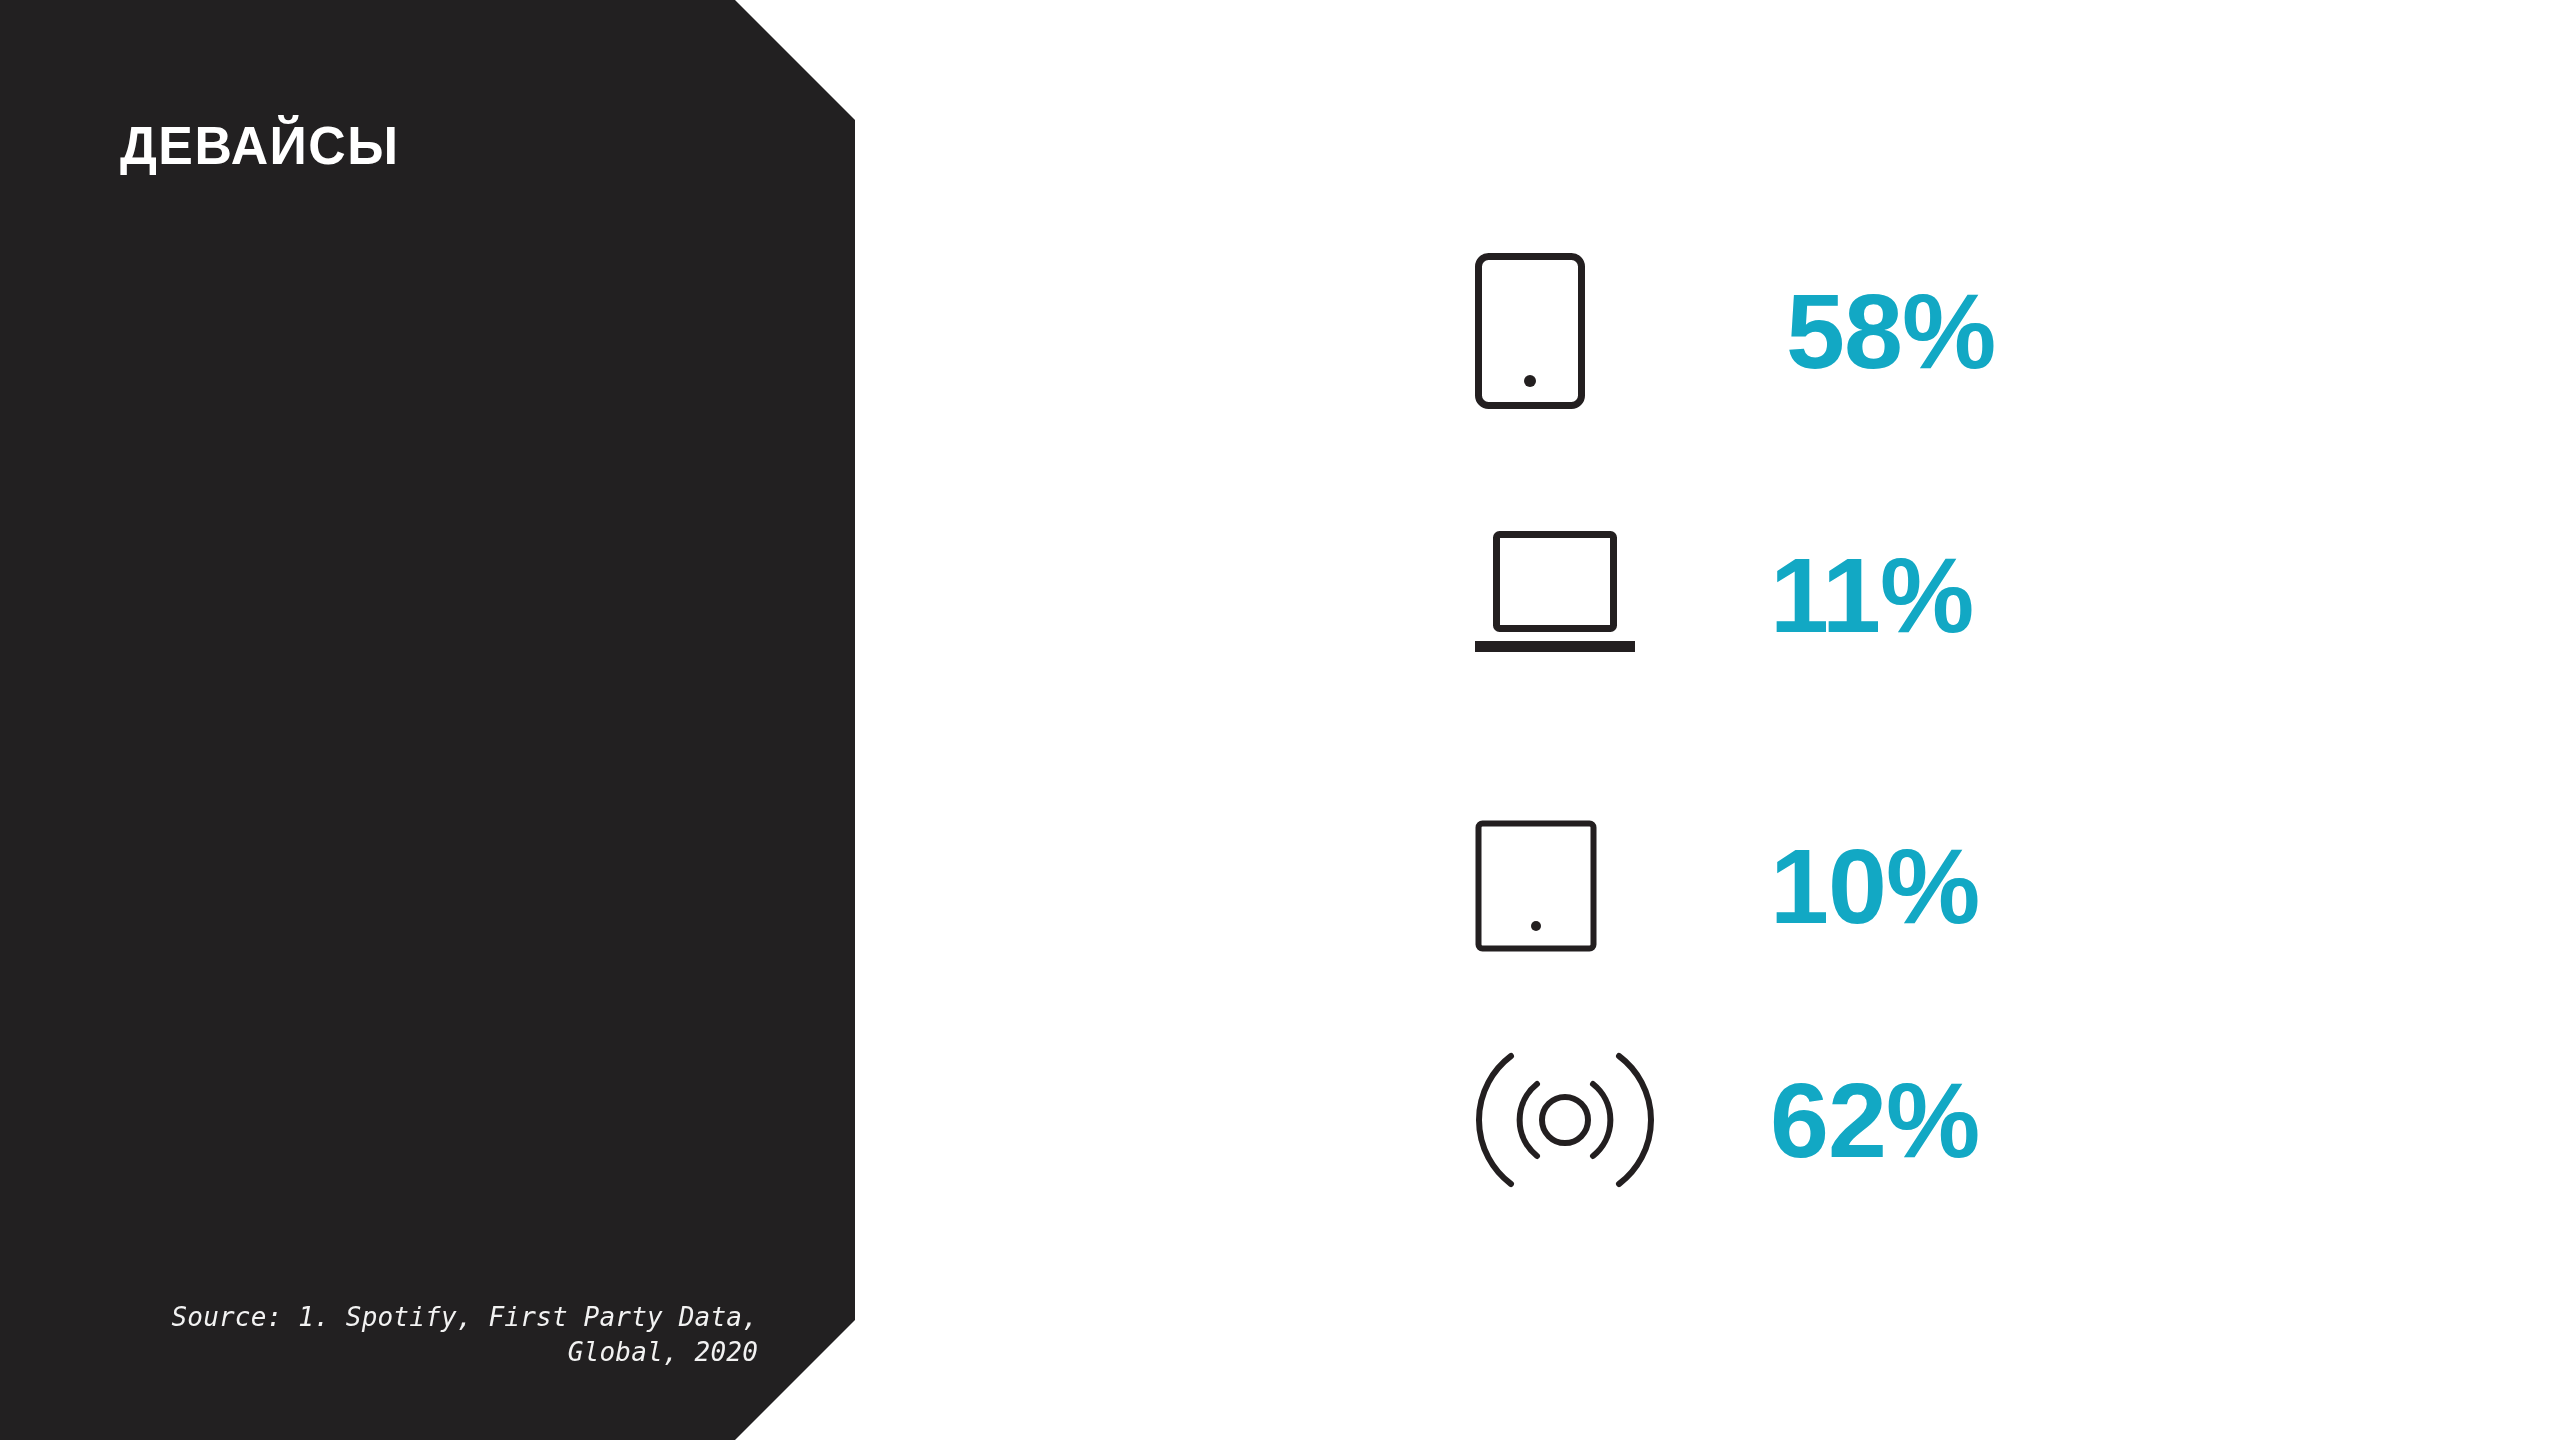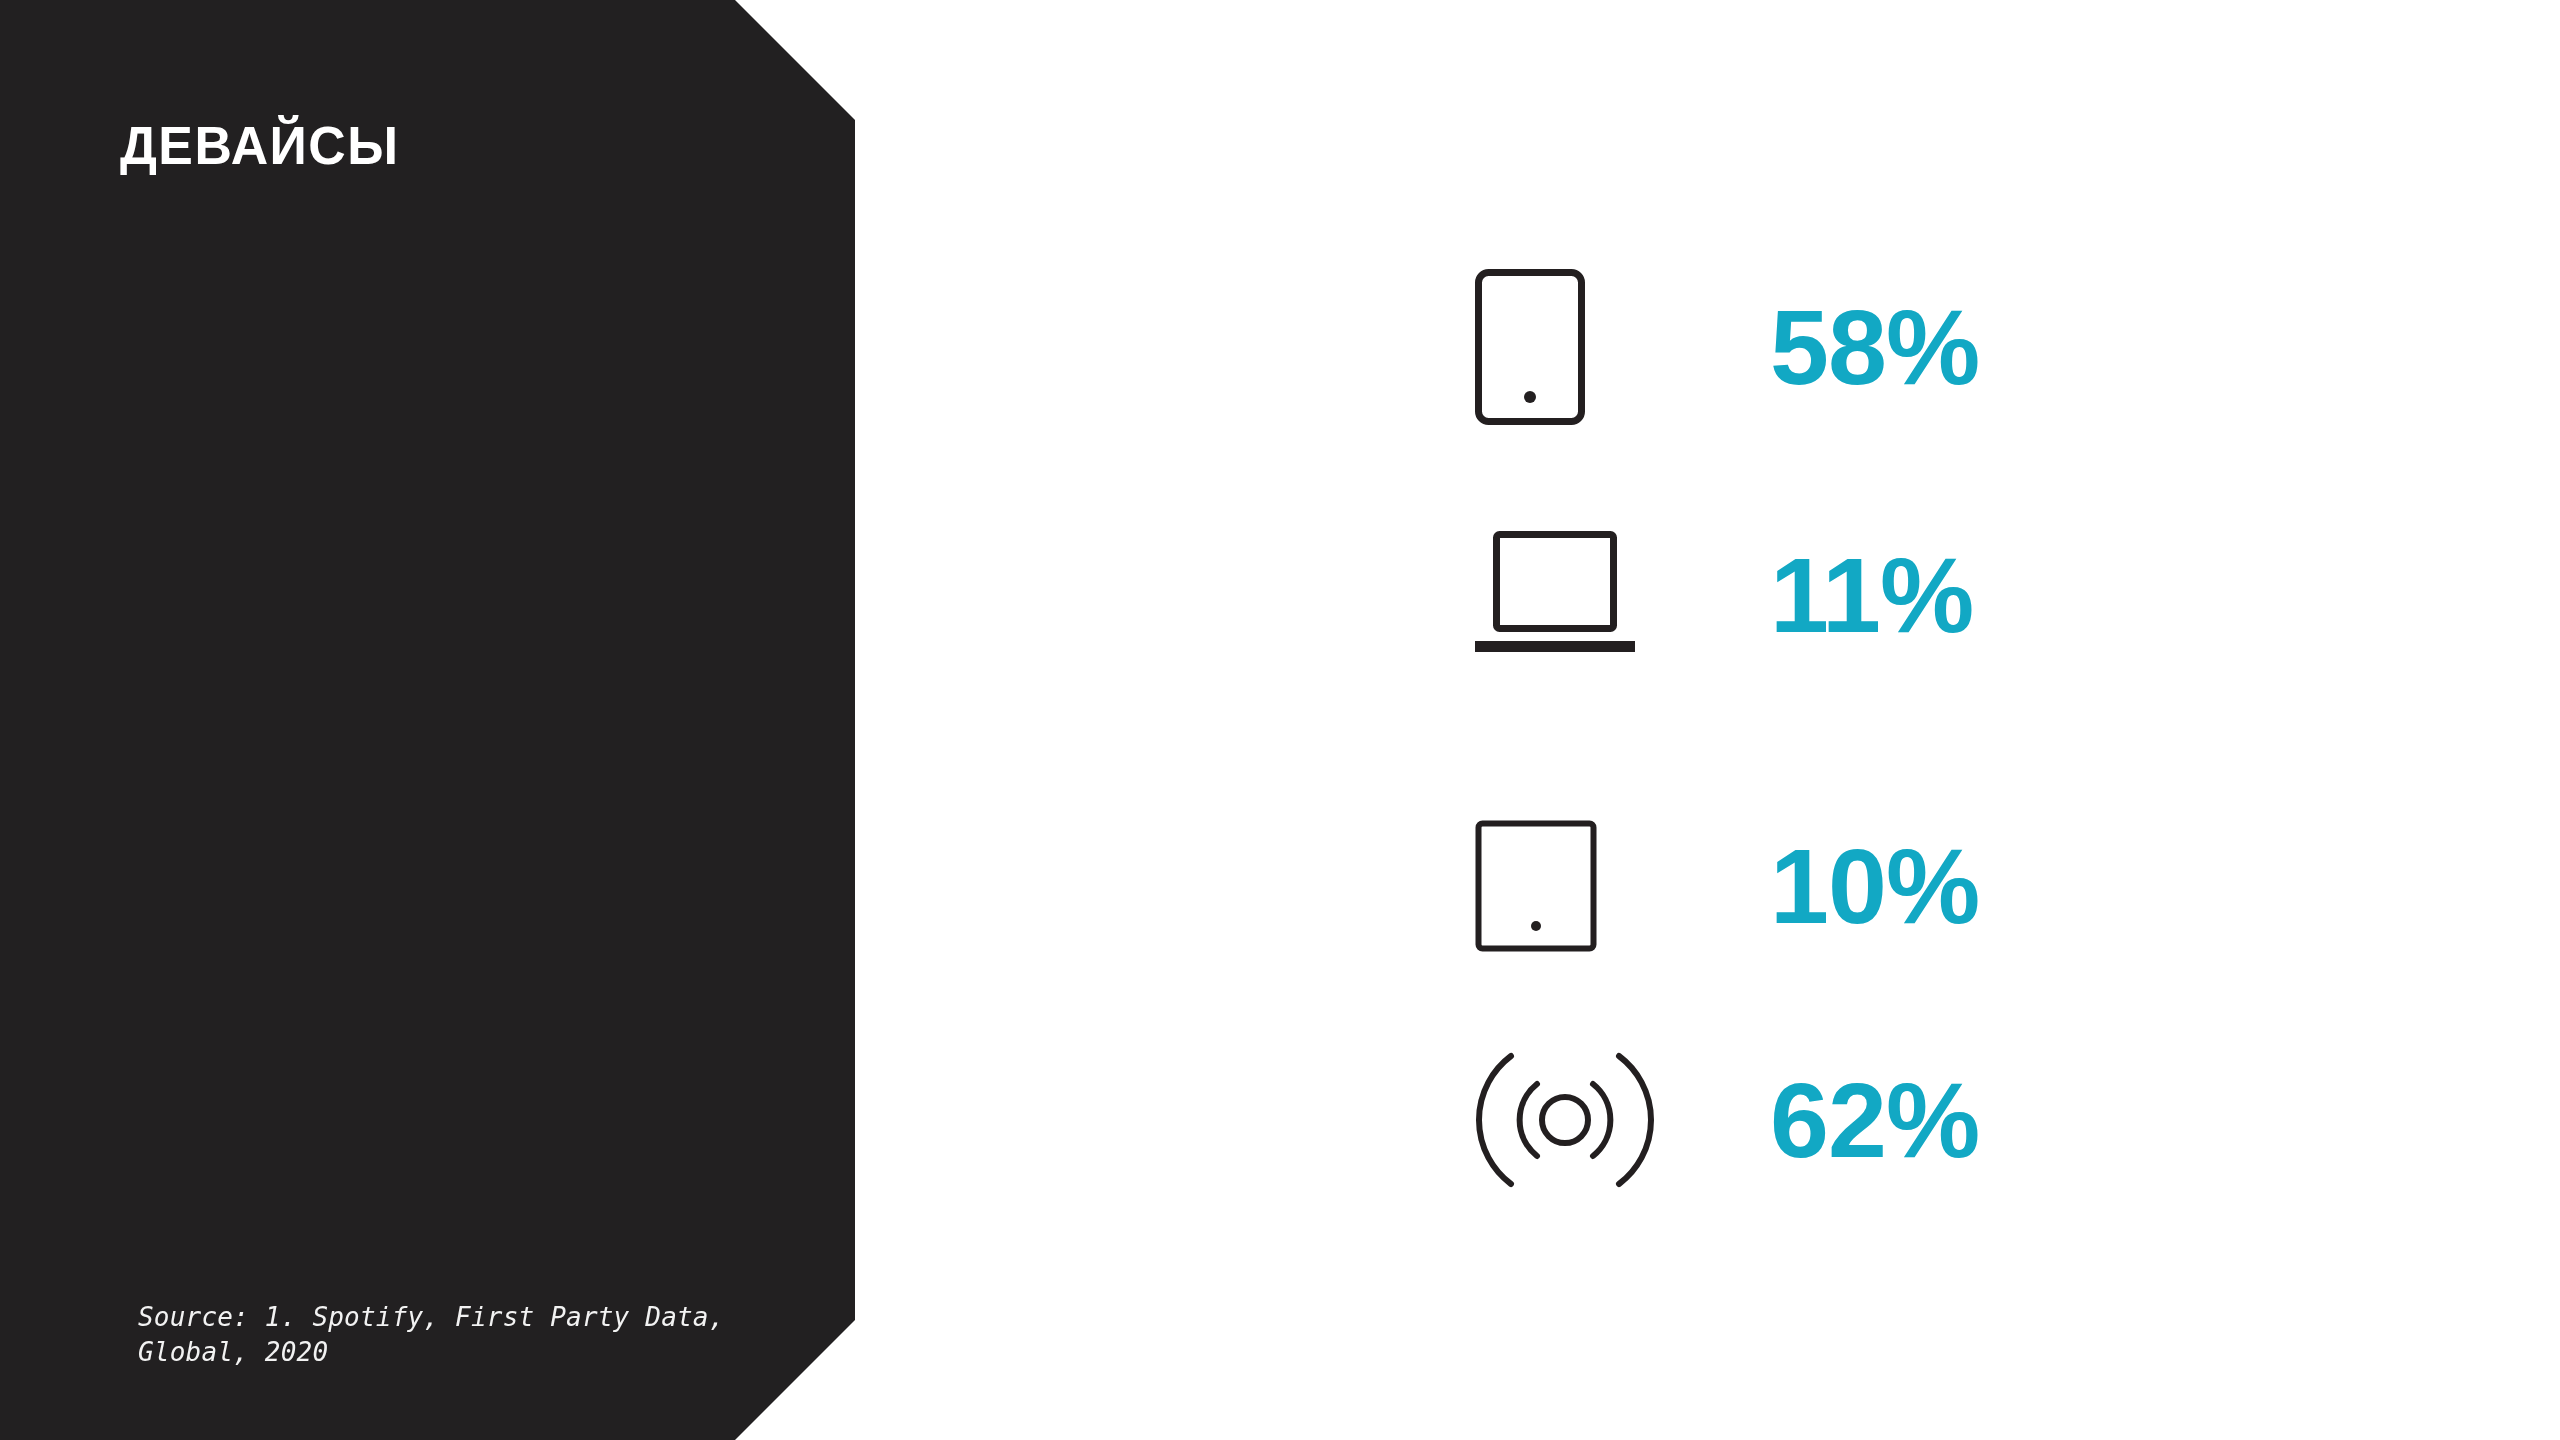--- a/index.html
+++ b/index.html
@@ -7,20 +7,21 @@
     padding: 0;
     background: #ffffff;
   }
   #slide {
     position: relative;
     width: 2560px;
     height: 1440px;
     background: #ffffff;
     overflow: hidden;
     font-family: "Liberation Sans", sans-serif;
+    text-align: right;
   }
 
   
   #dark-panel {
     position: absolute;
     left: 0;
     top: 0;
     width: 855px;
     height: 1440px;
     background: #222021;
@@ -65,21 +66,21 @@
     height: 1010px;
   }
   .stat-row {
     position: absolute;
     left: 0;
     width: 900px;
     height: 200px;
     display: flex;
     align-items: center;
   }
-  .stat-row.r0 { top: 32px; }
+  .stat-row.r0 { top: 16px; gap: 16px; }
   .stat-row.r1 { top: 280px; }
   .stat-row.r2 { top: 571px; }
   .stat-row.r3 { top: 805px; }
 
   .icon-cell {
     width: 260px;
     height: 200px;
     position: relative;
     flex: 0 0 auto;
     display: flex;

